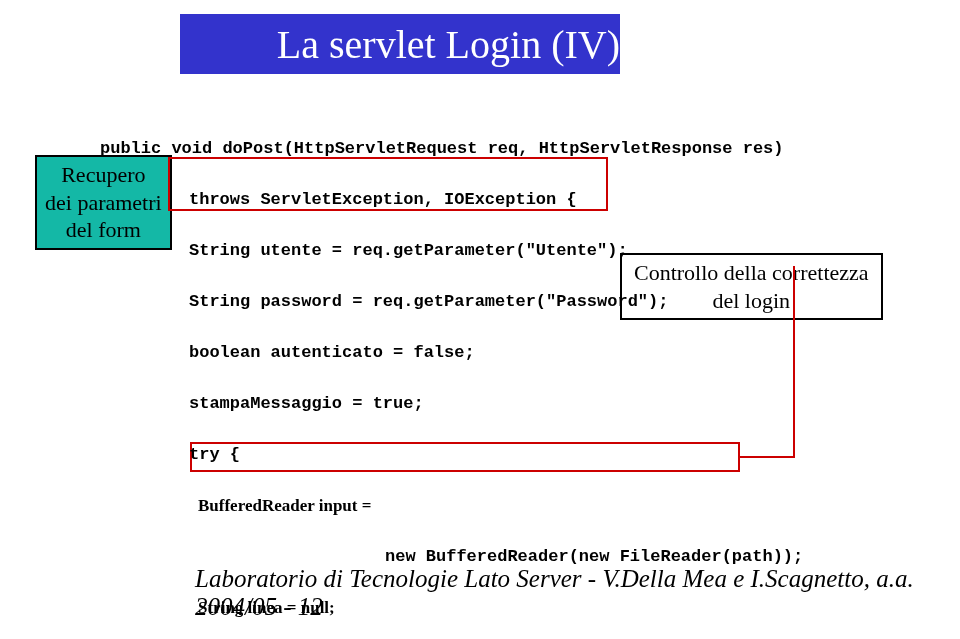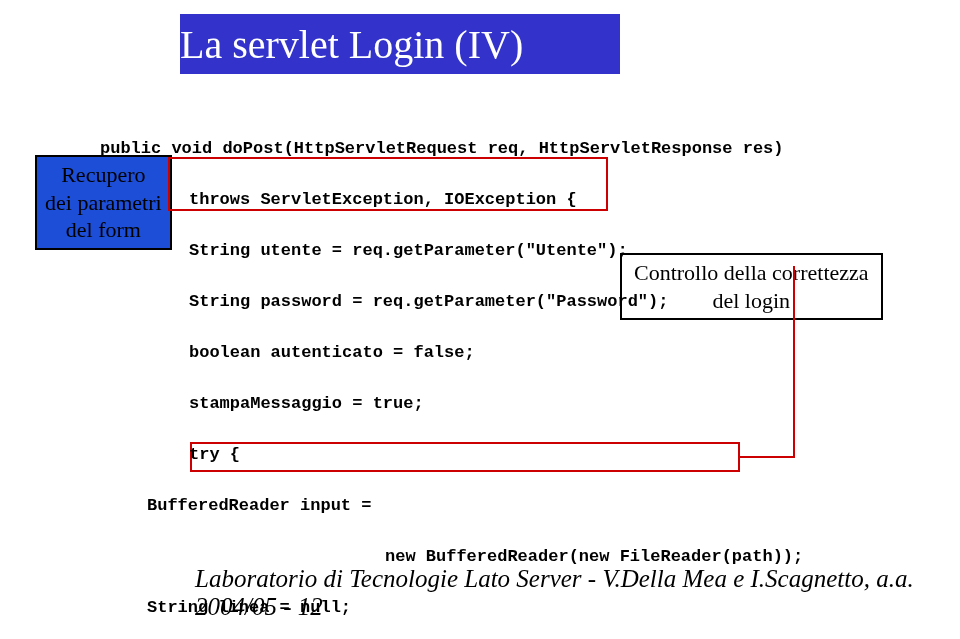--- a/index.html
+++ b/index.html
@@ -13,55 +13,55 @@
   }
   .title-box {
     position: absolute;
     top: 14px;
     left: 180px;
     width: 440px;
     height: 60px;
     background: #3333cc;
     display: flex;
     align-items: center;
-    justify-content: flex-start;
+    justify-content: flex-end;
   }
   .title-box span {
     color: #ffffff;
     font-size: 40px;
   }
   .content {
     position: absolute;
     top: 110px;
     left: 100px;
     width: 800px;
   }
   .code {
     font-family: "Courier New", monospace;
     font-weight: bold;
     font-size: 17px;
     line-height: 1.5;
     white-space: pre;
     color: #000000;
   }
   .code .indent1 { margin-left: 89px; }
-  .code .indent2 { margin-left: 47px; }
+  .code .indent2 { margin-left: 98px; font-family: Liberation Serif, serif; }
   .code .indent3 { margin-left: 140px; }
   .code .indent4 { margin-left: 285px; }
 
   .annotation-left {
     position: absolute;
     top: 155px;
     left: 35px;
     border: 2px solid #000;
     padding: 4px 8px;
     text-align: center;
     font-size: 22px;
     line-height: 1.25;
-    background: #1d4ed8;
+    background: #14b8a6;
   }
 
   .annotation-right {
     position: absolute;
     top: 253px;
     left: 620px;
     border: 2px solid #000;
     padding: 4px 12px;
     text-align: center;
     font-size: 22px;

